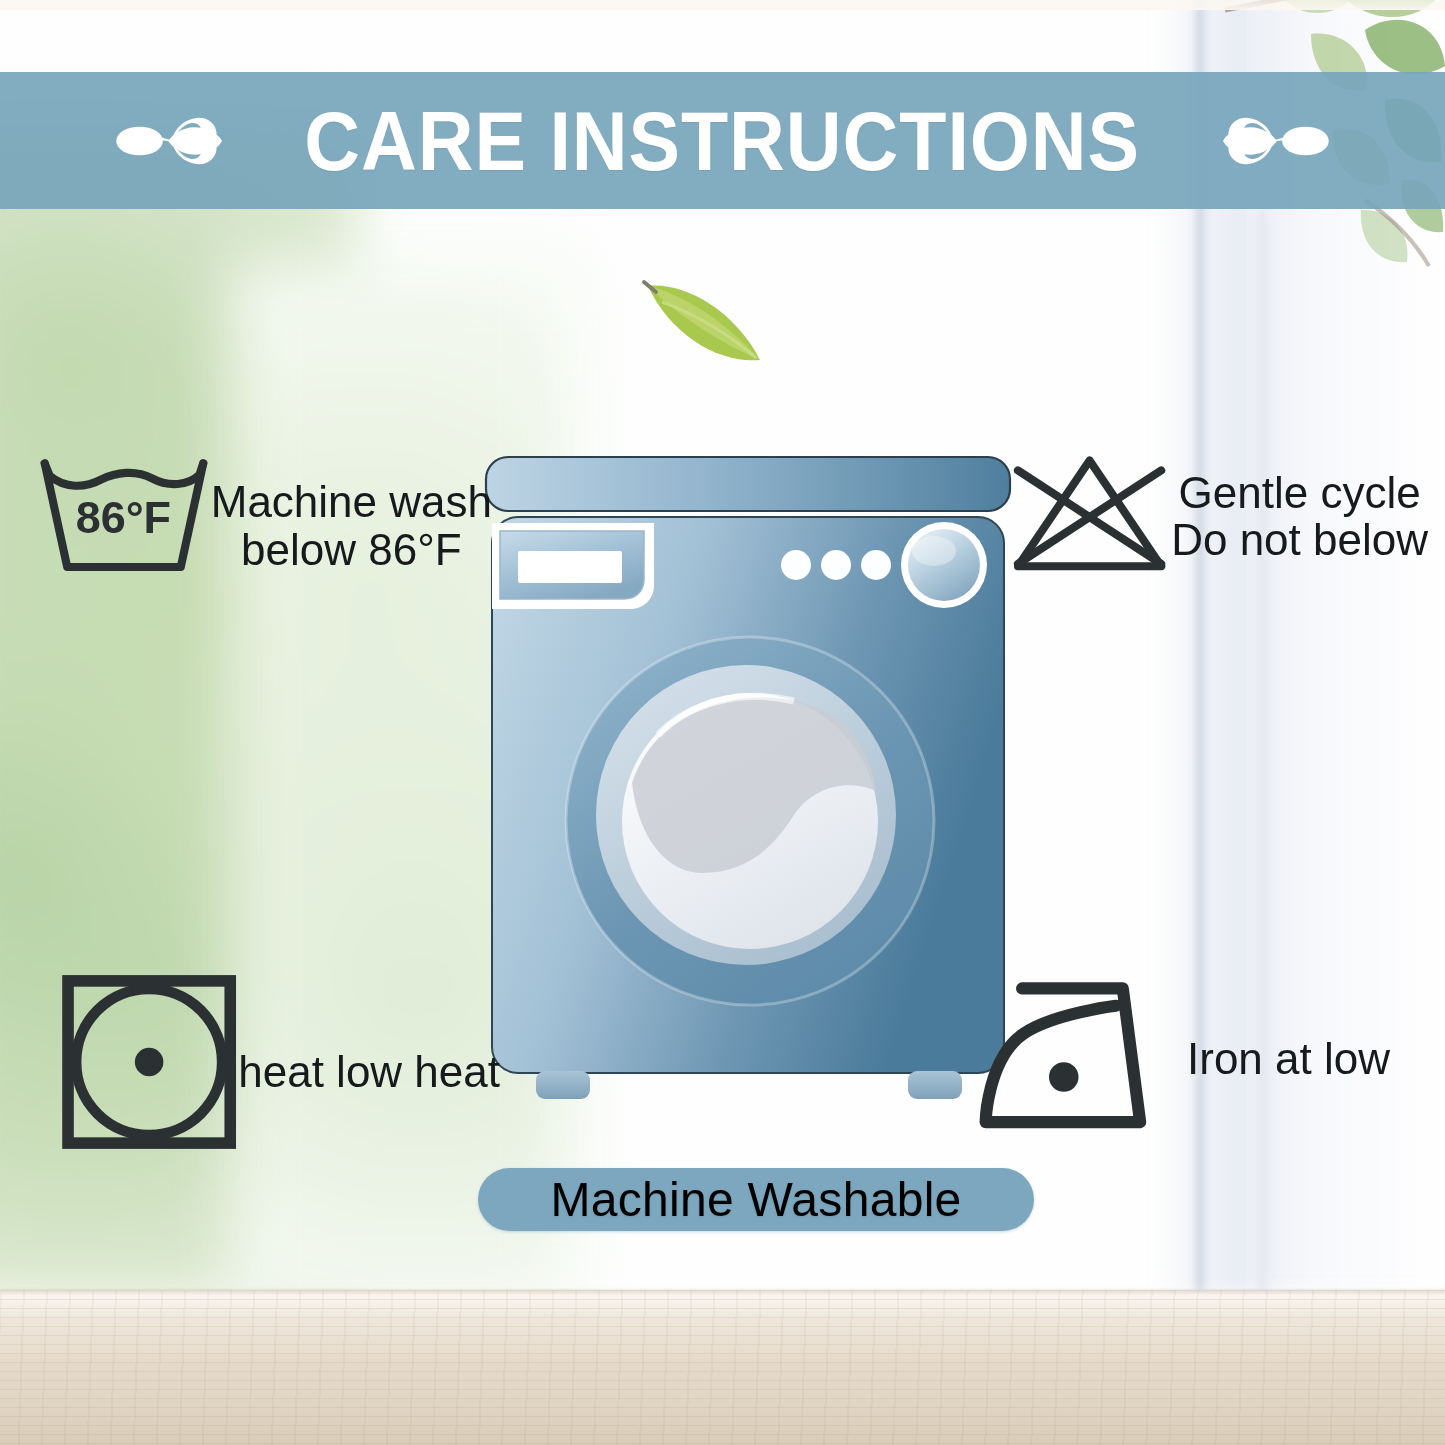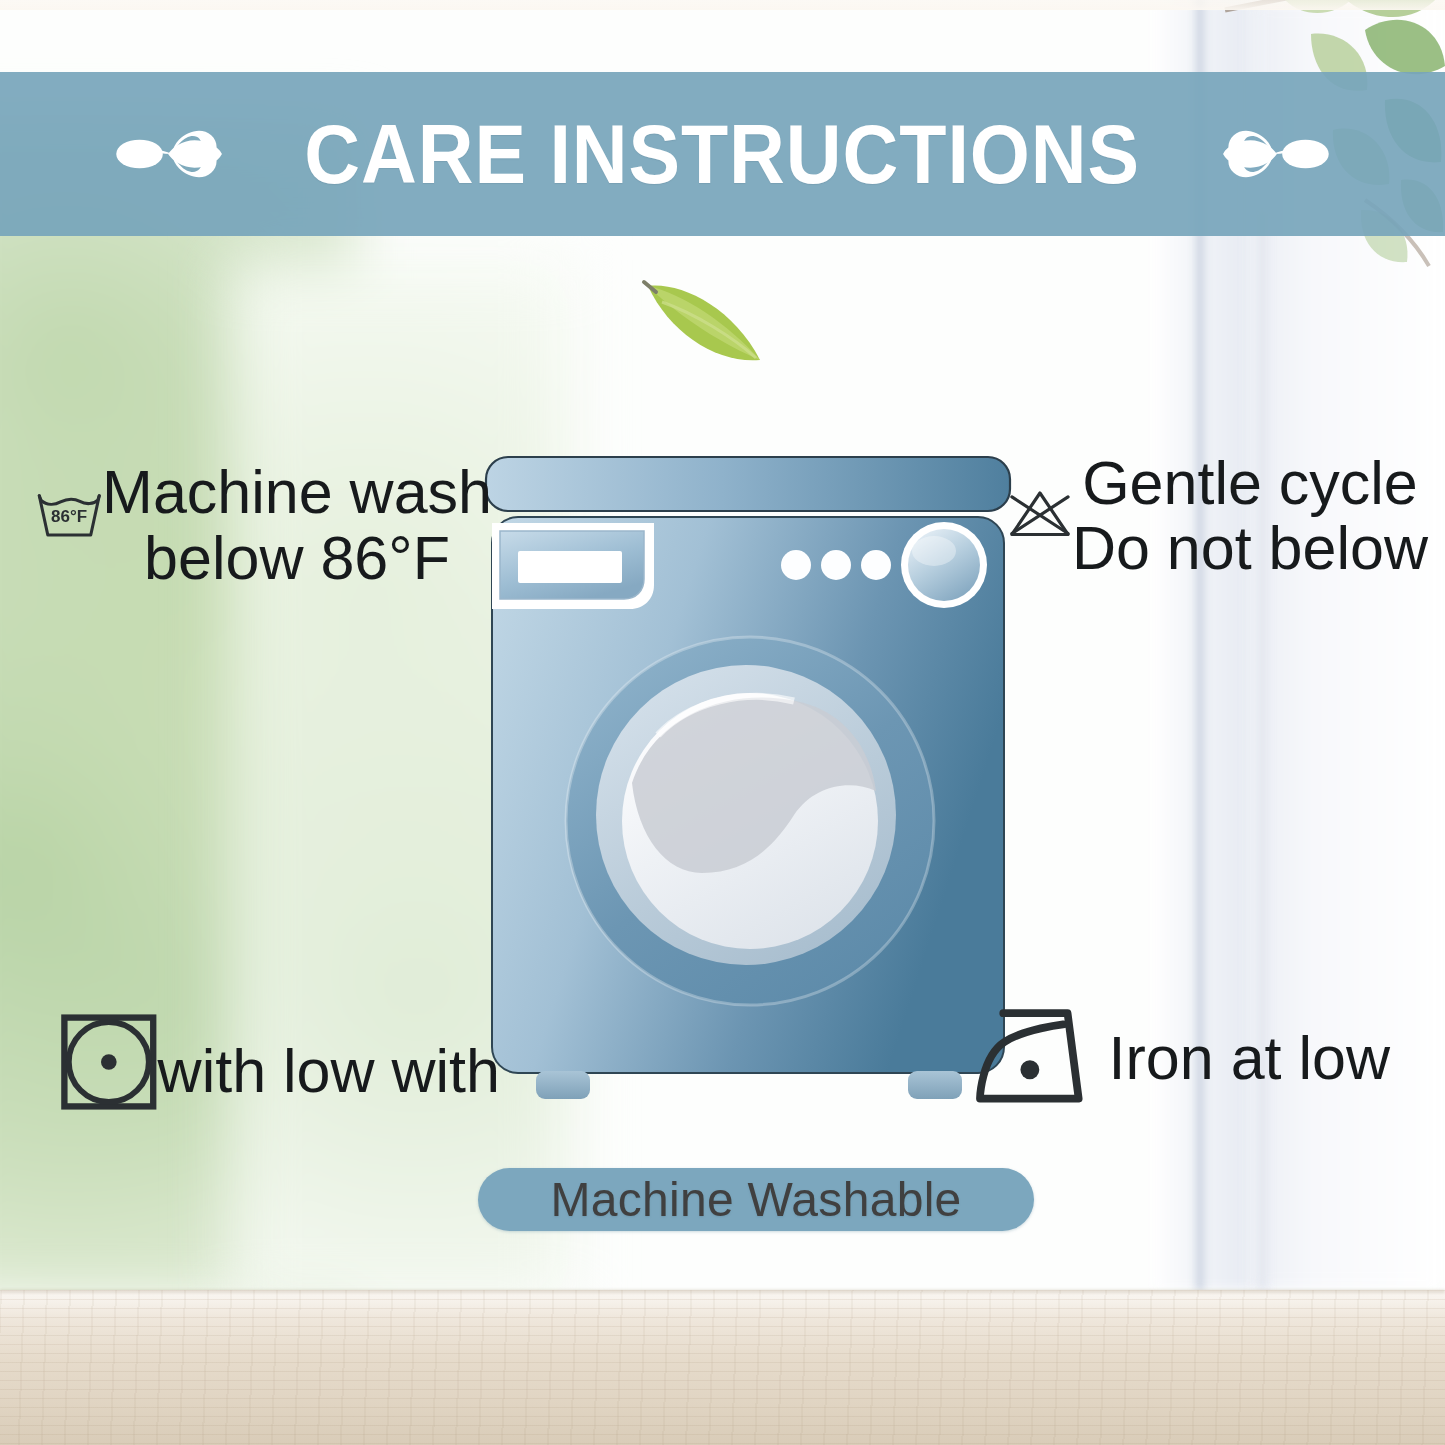--- a/index.html
+++ b/index.html
@@ -80,21 +80,21 @@
     background:linear-gradient(180deg,rgba(160,140,112,.45),rgba(160,140,112,0));
     filter:blur(1.5px);
   }
   .wood-fade{
     position:absolute; left:0; top:-34px; width:100%; height:44px;
     background:linear-gradient(180deg,rgba(255,255,255,0),rgba(251,247,241,.95));
   }
 
   
   #banner{
-    position:absolute; left:0; top:72px; width:1445px; height:164px;
+    position:absolute; left:0; top:72px; width:1445px; height:137px;
     background:rgba(119,165,187,.92);
     z-index:5;
     display:flex; align-items:center; justify-content:center;
   }
   .banner-inner{
     display:flex; align-items:center; gap:44px;
     width:100%; padding:0 50px; justify-content:center;
   }
   #banner-title{
     color:#ffffff;
@@ -106,21 +106,21 @@
     white-space:nowrap;
     text-shadow:0 1px 1px rgba(90,125,145,.25);
   }
   .fleur{ width:108px; height:86px; flex:0 0 auto; }
   .fleur.right{ transform:scaleX(-1); }
 
   
   .quad{ position:absolute; z-index:4; display:flex; flex-direction:row; align-items:center; }
   .caption{
     color:#171a1c;
-    font-size:61px;
+    font-size:44px;
     line-height:1.07;
     text-align:center;
     white-space:nowrap;
     font-weight:400;
   }
   #q-wash   { left:36px;   top:418px; width:456px; }
   #q-bleach { left:1008px; top:418px; width:420px; }
   #q-dry    { left:60px;   top:962px; width:440px; }
   #q-iron   { left:970px; top:962px; width:420px; }
 
@@ -136,21 +136,21 @@
   
   #badge{
     position:absolute; left:478px; top:1168px; width:556px; height:63px;
     background:#7ca7be;
     border-radius:32px;
     display:flex; align-items:center; justify-content:center;
     z-index:6;
     box-shadow:0 1px 3px rgba(110,145,165,.35);
   }
   #badge-label{
-    color:#404040; font-size:48px; line-height:1; letter-spacing:.3px;
+    color:#000000; font-size:48px; line-height:1; letter-spacing:.3px;
     text-shadow:0 1px 2px rgba(90,125,145,.35);
   }
 
   
   #leaf{ position:absolute; left:640px; top:268px; width:130px; height:100px; z-index:4; }
 </style>
 </head>
 <body>
 
 <div id="bg">
@@ -241,21 +241,21 @@
   </div>
 </div>
 
 <div class="quad" id="q-dry">
   <svg class="sym" width="200" height="200" viewBox="0 0 200 200">
     <rect x="9" y="9" width="182" height="182" stroke="#2b3033" stroke-width="13" fill="none"></rect>
     <circle cx="100" cy="100" r="82" stroke="#2b3033" stroke-width="12" fill="none"></circle>
     <circle cx="100" cy="100" r="16" fill="#2b3033"></circle>
   </svg>
   <div class="caption">
-    <div>with low with</div>
+    <div>heat low heat</div>
   </div>
 </div>
 
 <div class="quad" id="q-iron">
   <svg class="sym" width="250" height="190" viewBox="0 0 250 190">
     <path d="M60 16 L176 16 L196 170 L18 170 C18 170 20 96 62 68 C96 45 168 36 168 36" stroke="#2b3033" stroke-width="14" fill="none" stroke-linejoin="round" stroke-linecap="round"></path>
     <circle cx="108" cy="118" r="17" fill="#2b3033"></circle>
   </svg>
   <div class="caption">
     <div>Iron at low</div>

